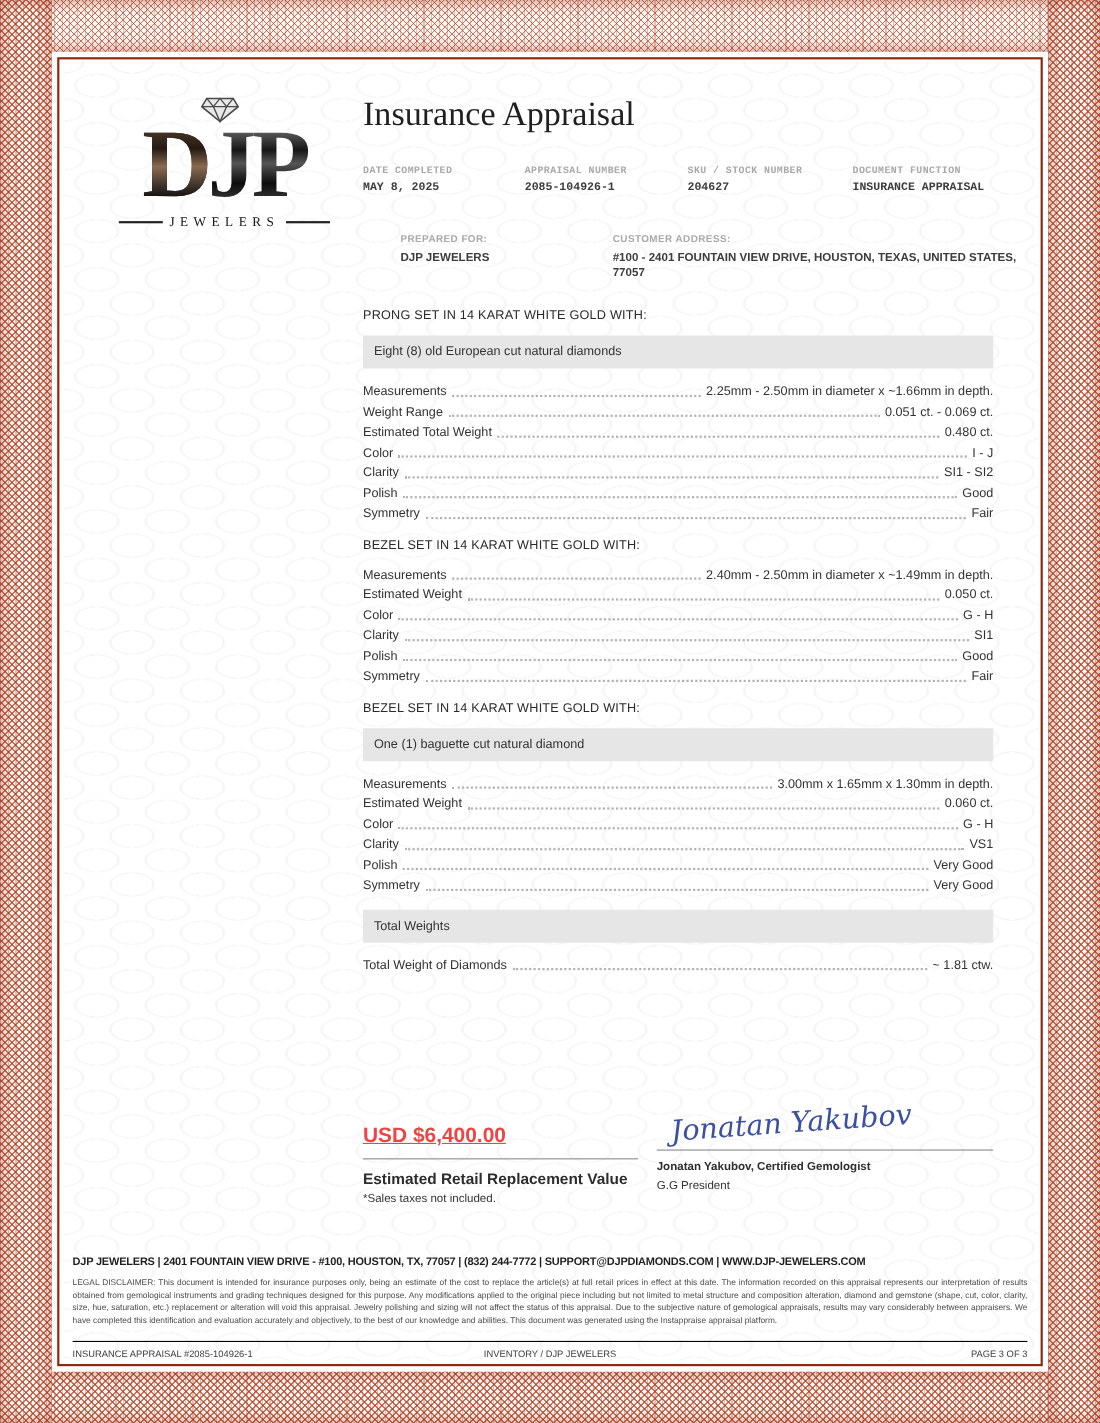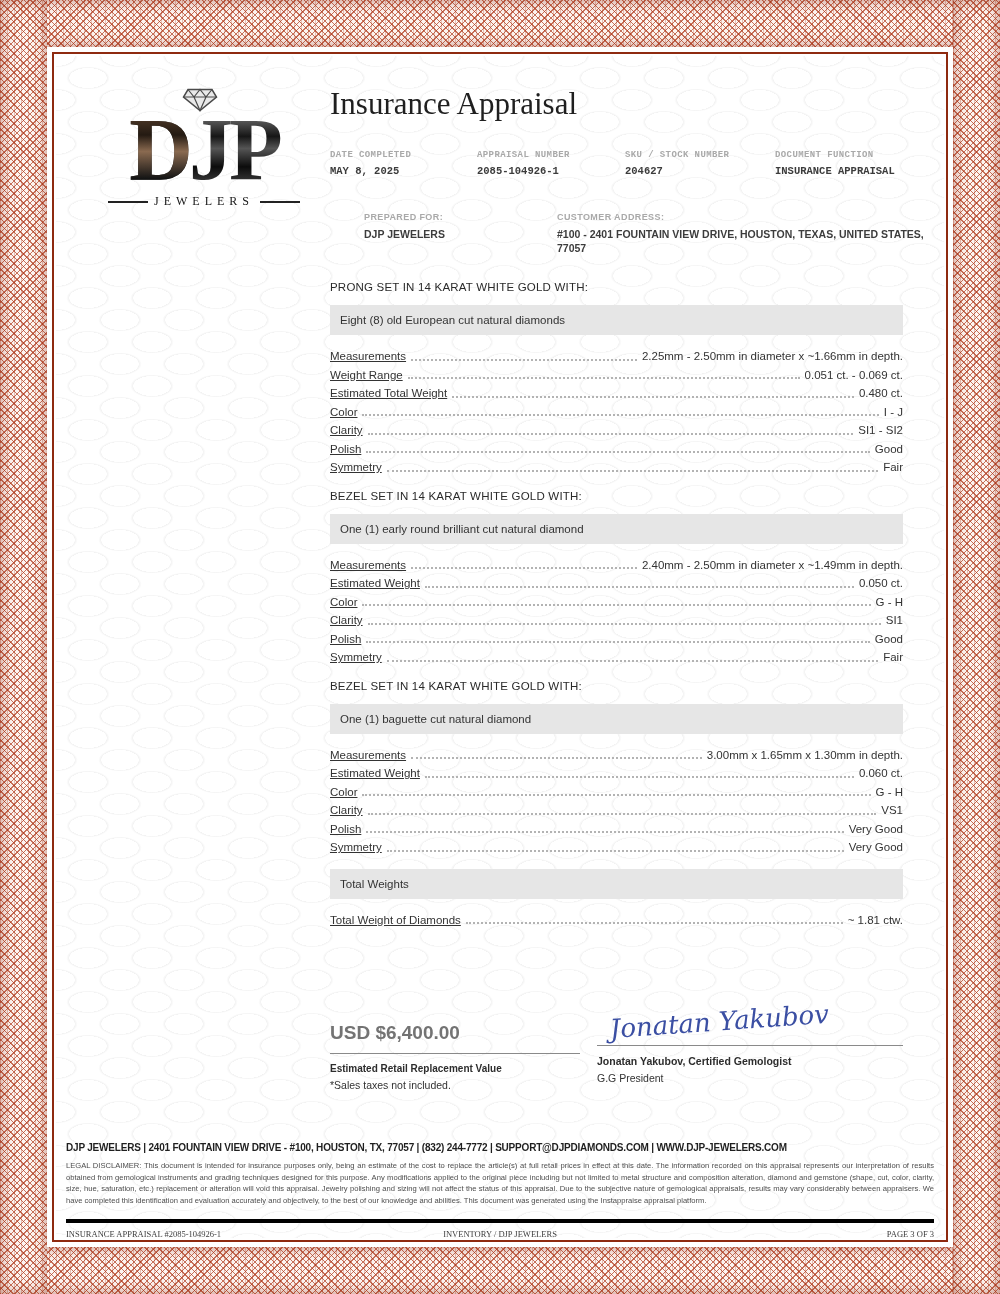--- a/index.html
+++ b/index.html
@@ -55,39 +55,39 @@
   .meta-value{margin-top:5px;font-size:10.5px;font-weight:700;color:#3c3c3c;}
   .prepared-grid{left:330px;top:212px;width:590px;display:grid;grid-template-columns:193px 1fr;margin-left:34px;}
   .prepared-grid .meta-value{line-height:14px;max-width:390px;}
 
   
   .content{left:330px;top:280px;width:573px;}
   .section{margin-bottom:12px;}
   .section-heading{font-size:11.5px;font-weight:400;color:#2a2a2a;letter-spacing:.2px;line-height:15px;margin-bottom:10px;}
   .item-box{background:var(--box-bg);padding:8px 10px;font-size:11.5px;color:#333;line-height:14px;margin-bottom:12px;}
   .spec-row{display:flex;align-items:baseline;font-size:11.5px;color:#333;line-height:18.5px;}
-  .spec-label{white-space:nowrap;text-decoration:underline;}
+  .spec-label{white-space:nowrap;}
   .dots{flex:1;align-self:flex-end;border-bottom:2px dotted #b3b3b3;margin:0 5px 5px 5px;min-width:20px;}
   .spec-value{white-space:nowrap;text-align:left;}
   .totals{margin-top:0;}
 
   
   .valuation{left:330px;top:1022px;width:573px;display:grid;grid-template-columns:250px 1fr;column-gap:17px;}
-  .amount{height:31px;font-size:19px;font-weight:700;color:#737373;}
+  .amount{height:31px;font-size:19px;font-weight:700;color:#ef4444;text-decoration:underline;}
   .vline{border-top:1px solid #8a8a8a;margin-bottom:9px;}
-  .val-label{font-size:10px;font-weight:700;color:#2d2d2d;}
+  .val-label{font-size:14px;font-weight:700;color:#2d2d2d;}
   .val-note{margin-top:5px;font-size:10.5px;color:#333;}
   .sig-script{height:31px;font-family:"DejaVu Serif",serif;font-style:italic;font-size:26px;color:var(--signature-ink);transform:rotate(-4deg);transform-origin:left bottom;margin-top:-8px;margin-left:14px;}
   .sig-name{font-size:10.5px;font-weight:700;color:#2d2d2d;}
   .sig-role{margin-top:5px;font-size:10.5px;color:#333;}
 
   
   .contact{left:66px;top:1142px;width:868px;font-size:10px;font-weight:700;color:#1f1f1f;letter-spacing:-.2px;}
   .disclaimer{left:66px;top:1160px;width:868px;font-size:7.6px;line-height:11.6px;color:#4d4d4d;text-align:justify;}
-  .pagebar{left:66px;top:1219px;width:868px;border-top:4px solid #000000;padding-top:6px;display:flex;justify-content:space-between;font-size:8.5px;color:#3e3e3e;position:absolute;font-family:Liberation Serif, serif;}
+  .pagebar{left:66px;top:1219px;width:868px;border-top:1px solid #000000;padding-top:6px;display:flex;justify-content:space-between;font-size:8.5px;color:#3e3e3e;position:absolute;}
   .pagebar .center{position:absolute;left:50%;transform:translateX(-50%);}
 </style>
 </head>
 <body>
 
 <div class="page">
 
   <div class="strip top"></div>
   <div class="strip bottom"></div>
   <div class="strip left"></div>
@@ -181,23 +181,20 @@
             <div class="spec-row">
               <span class="spec-label">Symmetry</span>
               <span class="dots"></span>
               <span class="spec-value">Fair</span>
             </div>
           </div>
   </div>
 
   <div class="section">
     <div class="section-heading">BEZEL SET IN 14 KARAT WHITE GOLD WITH:</div>
-    <div class="item-box">
-      <span class="item-box-label">One (1) early round brilliant cut natural diamond</span>
-    </div>
     <div class="spec-rows">
             <div class="spec-row">
               <span class="spec-label">Measurements</span>
               <span class="dots"></span>
               <span class="spec-value">2.40mm - 2.50mm in diameter x ~1.49mm in depth.</span>
             </div>
             <div class="spec-row">
               <span class="spec-label">Estimated Weight</span>
               <span class="dots"></span>
               <span class="spec-value">0.050 ct.</span>

